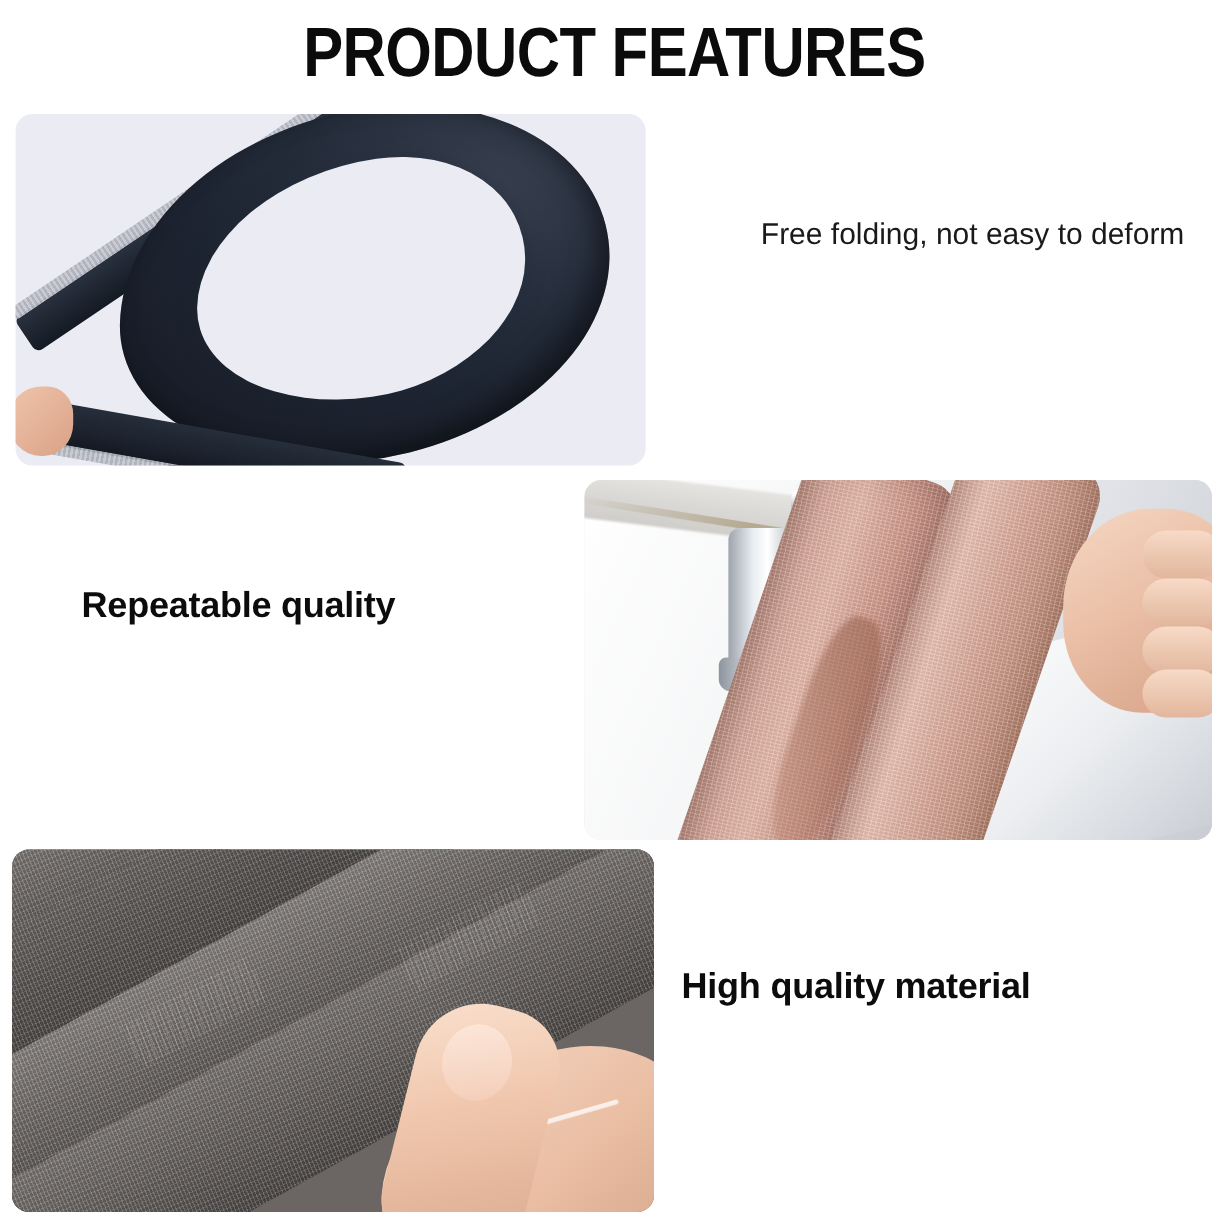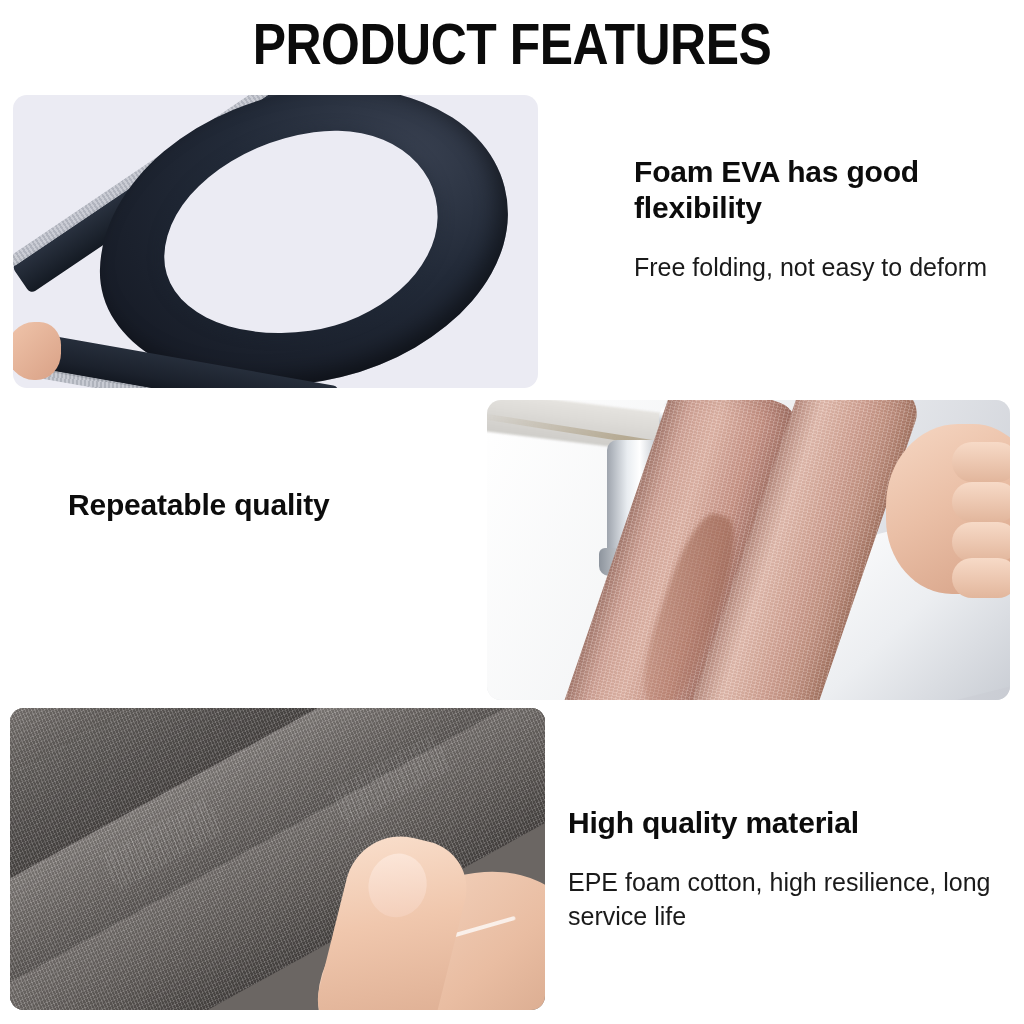--- a/index.html
+++ b/index.html
@@ -313,21 +313,20 @@
     <div class="loop-ripples"></div>
     <div class="loop-inner"></div>
     <div class="loop-tail-bottom">
       <div class="edge"></div>
     </div>
     <div class="hand-corner"></div>
   </div>
 </div>
 
 <div class="feature-text" id="feature-text-flexibility">
-  <div class="feature-heading">Foam EVA has good flexibility</div>
   <div class="feature-body">Free folding, not easy to deform</div>
 </div>
 
 <div class="photo-panel" id="panel-washing">
   <div class="sink-basin"></div>
   <div class="sink-rim"></div>
   <div class="sink-edge-line"></div>
   <div class="sink-bottom-right"></div>
 
   <div class="faucet-body"></div>
@@ -375,14 +374,13 @@
 
   <div class="palm"></div>
   <div class="palm-line"></div>
   <div class="thumb">
     <div class="thumb-nail"></div>
   </div>
 </div>
 
 <div class="feature-text" id="feature-text-material">
   <div class="feature-heading">High quality material</div>
-  <div class="feature-body">EPE foam cotton, high resilience, long service life</div>
 </div>
 
 </body></html>

